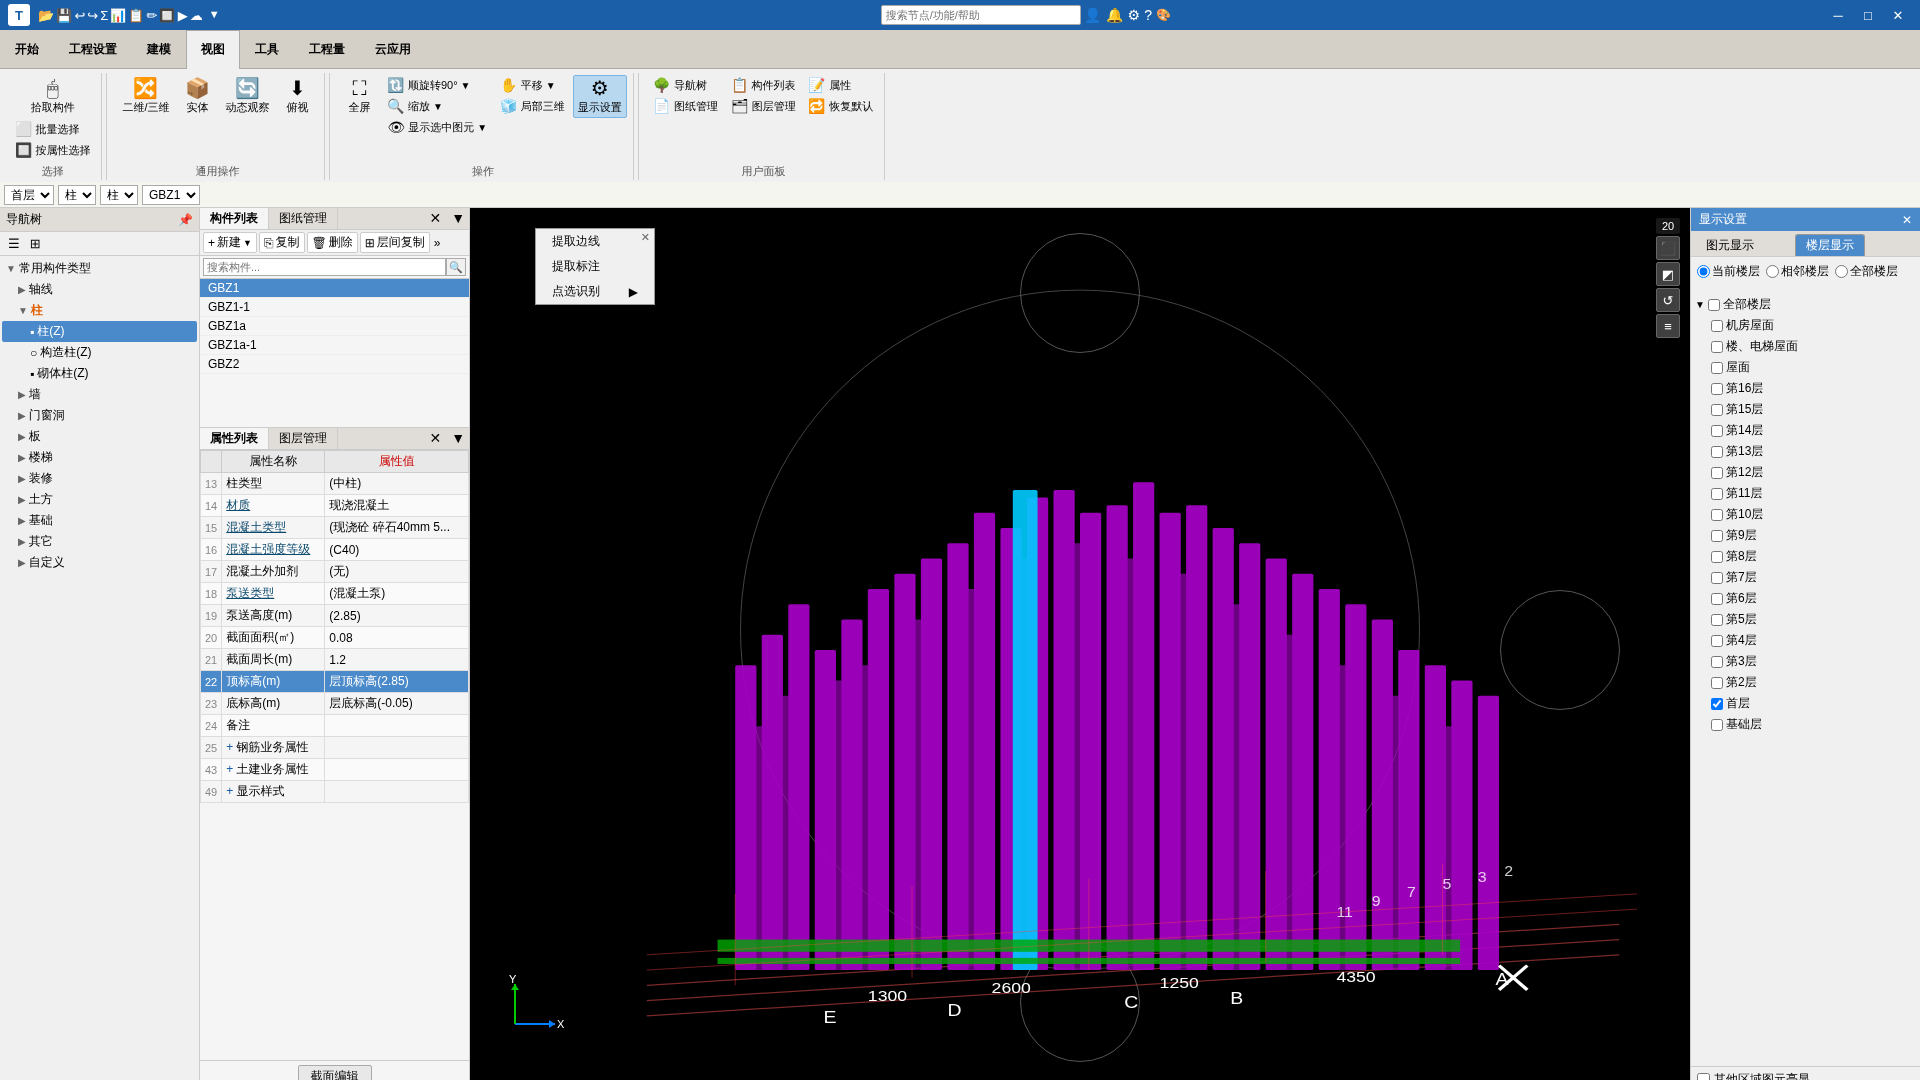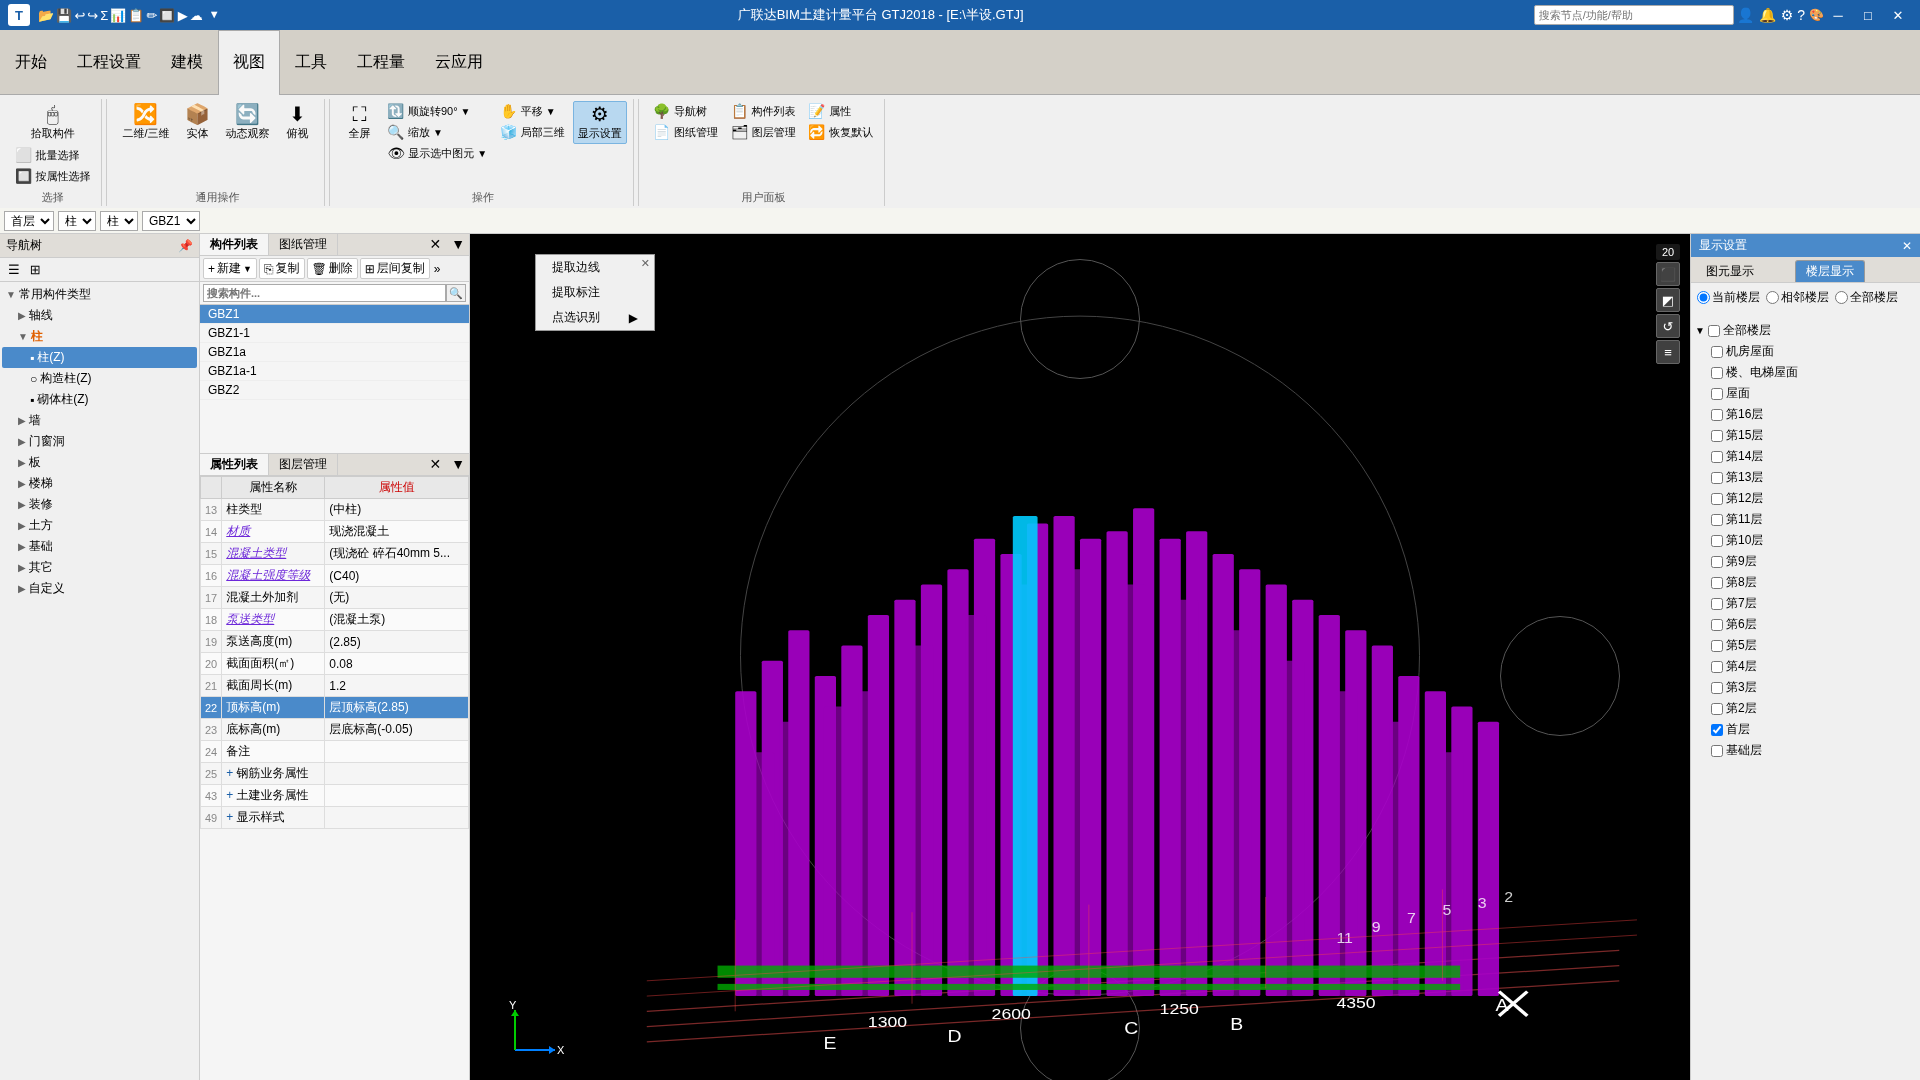--- a/index.html
+++ b/index.html
@@ -5,21 +5,21 @@
     * { box-sizing: border-box; margin: 0; padding: 0; }
     body { font-family: 'Microsoft YaHei', SimSun, Arial, sans-serif; font-size: 12px; background: #d4d0c8; overflow: hidden; width: 1920px; height: 1080px; }
     
     
     #title-bar { background: #1a5fa8; height: 30px; display: flex; align-items: center; justify-content: space-between; padding: 0 8px; color: white; }
     #title-bar .app-logo { width: 22px; height: 22px; background: white; border-radius: 3px; display: flex; align-items: center; justify-content: center; color: #1a5fa8; font-weight: bold; font-size: 13px; margin-right: 8px; }
     #title-bar .title-text { flex: 1; text-align: center; font-size: 13px; }
     #title-bar .window-controls { display: flex; gap: 2px; }
     #title-bar .win-btn { width: 28px; height: 22px; display: flex; align-items: center; justify-content: center; cursor: pointer; border-radius: 2px; font-size: 13px; }
     #ribbon-tabs { display: flex; background: #d4d0c8; border-bottom: 1px solid #aaa; }
-    .ribbon-tab { padding: 21px 14px; cursor: pointer; font-size: 16px; border: 1px solid transparent; border-bottom: none; }
+    .ribbon-tab { padding: 10px 14px; cursor: pointer; font-size: 12px; border: 1px solid transparent; border-bottom: none; font-weight: bold; }
     .ribbon-tab.active { background: #f0f0f0; border-color: #aaa; margin-bottom: -1px; z-index: 1; }
     #ribbon-content { display: flex; padding: 4px 4px 2px; gap: 2px; min-height: 80px; }
     .ribbon-group { display: flex; flex-direction: column; border-right: 1px solid #ccc; padding: 0 6px; }
     .ribbon-group-content { display: flex; gap: 3px; flex: 1; align-items: flex-start; padding: 2px 0; }
     .ribbon-group-label { text-align: center; font-size: 11px; color: #555; padding: 2px 0 1px; }
     .ribbon-btn { display: flex; flex-direction: column; align-items: center; justify-content: flex-start; padding: 2px 4px; min-width: 40px; cursor: pointer; border: 1px solid transparent; border-radius: 2px; gap: 2px; }
     .ribbon-btn .icon { font-size: 20px; line-height: 1; }
     .ribbon-btn .label { font-size: 11px; text-align: center; white-space: nowrap; }
     .ribbon-btn-sm { display: flex; align-items: center; padding: 1px 4px; cursor: pointer; border: 1px solid transparent; border-radius: 2px; gap: 3px; font-size: 11px; white-space: nowrap; min-width: 70px; }
     .ribbon-btn-sm .icon-sm { font-size: 14px; }
@@ -46,37 +46,37 @@
     
     #middle-panel { width: 270px; background: #f5f5f5; border-right: 1px solid #ccc; display: flex; flex-direction: column; flex-shrink: 0; overflow: hidden; }
     #comp-panel { height: 220px; border-bottom: 1px solid #ccc; display: flex; flex-direction: column; }
     #comp-tabs { display: flex; background: #e0ddd8; border-bottom: 1px solid #ccc; }
     .panel-tab { padding: 2px 10px; cursor: pointer; font-size: 12px; border-right: 1px solid #ccc; }
     .panel-tab.active { background: #f5f5f5; font-weight: bold; }
     .comp-toolbar { display: flex; align-items: center; gap: 2px; padding: 2px 3px; background: #f0f0f0; border-bottom: 1px solid #ccc; }
     .comp-tool-btn { font-size: 12px; padding: 1px 4px; cursor: pointer; border: 1px solid #ccc; border-radius: 2px; background: white; display: flex; align-items: center; gap: 2px; }
     .comp-tool-btn-more { font-size: 12px; cursor: pointer; padding: 2px; }
     .search-row { display: flex; padding: 2px 3px; background: #f5f5f5; border-bottom: 1px solid #ccc; }
-    .search-input { flex: 1; height: 18px; border: 1px solid #aaa; font-size: 11px; padding: 0 3px; font-weight: bold; }
+    .search-input { flex: 1; height: 18px; border: 1px solid #aaa; font-size: 11px; padding: 0 3px; }
     .search-btn { width: 20px; height: 18px; border: 1px solid #aaa; background: #f0f0f0; cursor: pointer; font-size: 11px; display: flex; align-items: center; justify-content: center; }
     .comp-list { flex: 1; overflow-y: auto; }
     .comp-item { padding: 2px 8px; cursor: pointer; font-size: 12px; border-bottom: 1px solid #eee; }
     .comp-item.selected { background: #4a8aca; color: white; }
     
     
     #prop-panel { flex: 1; display: flex; flex-direction: column; overflow: hidden; }
     #prop-tabs { display: flex; background: #e0ddd8; border-bottom: 1px solid #ccc; }
     .prop-table { flex: 1; overflow-y: auto; }
     .prop-table table { width: 100%; border-collapse: collapse; font-size: 12px; }
     .prop-table th { background: #e8e8e8; padding: 2px 4px; border: 1px solid #ccc; font-weight: normal; }
     .prop-table td { padding: 2px 4px; border: 1px solid #ddd; vertical-align: middle; }
     .prop-table tr:nth-child(even) td { background: #fafafa; }
     .prop-table tr.selected td { background: #4a8aca; color: white; }
     .prop-table .row-num { color: #888; font-size: 11px; text-align: right; width: 20px; }
-    .prop-table .linked { color: #6d28d9; text-decoration: underline; cursor: pointer; font-style: italic; }
+    .prop-table .linked { color: #0c4a6e; text-decoration: underline; cursor: pointer; }
     .prop-table .edit-val { background: #fff8d0; margin-left: 48px; }
     .prop-bottom { padding: 4px; border-top: 1px solid #ccc; display: flex; justify-content: center; }
     .prop-btn { padding: 2px 12px; border: 1px solid #aaa; background: #e8e8e8; cursor: pointer; font-size: 12px; border-radius: 2px; }
     
     
     #viewport { flex: 1; background: #000; position: relative; overflow: hidden; }
     
     
     #context-menu { position: absolute; top: 20px; left: 65px; background: #f0f0f0; border: 1px solid #999; box-shadow: 2px 2px 6px rgba(0,0,0,0.3); z-index: 100; min-width: 120px; }
     .ctx-item { padding: 4px 16px; cursor: pointer; font-size: 12px; display: flex; align-items: center; justify-content: space-between; }
@@ -127,21 +127,20 @@
       <span class="qbtn" style="color:white;font-size:13px;cursor:pointer;">Σ</span>
       <span class="qbtn" style="color:white;font-size:13px;cursor:pointer;">📊</span>
       <span class="qbtn" style="color:white;font-size:13px;cursor:pointer;">📋</span>
       <span class="qbtn" style="color:white;font-size:13px;cursor:pointer;">✏</span>
       <span class="qbtn" style="color:white;font-size:13px;cursor:pointer;">🔲</span>
       <span class="qbtn" style="color:white;font-size:13px;cursor:pointer;">▶</span>
       <span class="qbtn" style="color:white;font-size:13px;cursor:pointer;">☁</span>
       <span style="color:white;font-size:11px;margin-left:4px;cursor:pointer;">▼</span>
     </div>
   </div>
-  <div class="title-text">广联达BIM土建计量平台 GTJ2018 - [E:\半设.GTJ]</div>
   <div style="display:flex;align-items:center;gap:4px;">
     <input type="text" style="width: 200px; height: 20px; font-size: 11px; border: 1px solid rgb(170, 170, 170); padding: 0px 4px; border-radius: 2px;" placeholder="搜索节点/功能/帮助">
     <span style="color:white;font-size:14px;cursor:pointer;">👤</span>
     <span style="color:white;font-size:14px;cursor:pointer;">🔔</span>
     <span style="color:white;font-size:14px;cursor:pointer;">⚙</span>
     <span style="color:white;font-size:14px;cursor:pointer;">?</span>
     <span style="color:white;font-size:12px;cursor:pointer;">🎨</span>
   </div>
   <div class="window-controls">
     <div class="win-btn">─</div>

